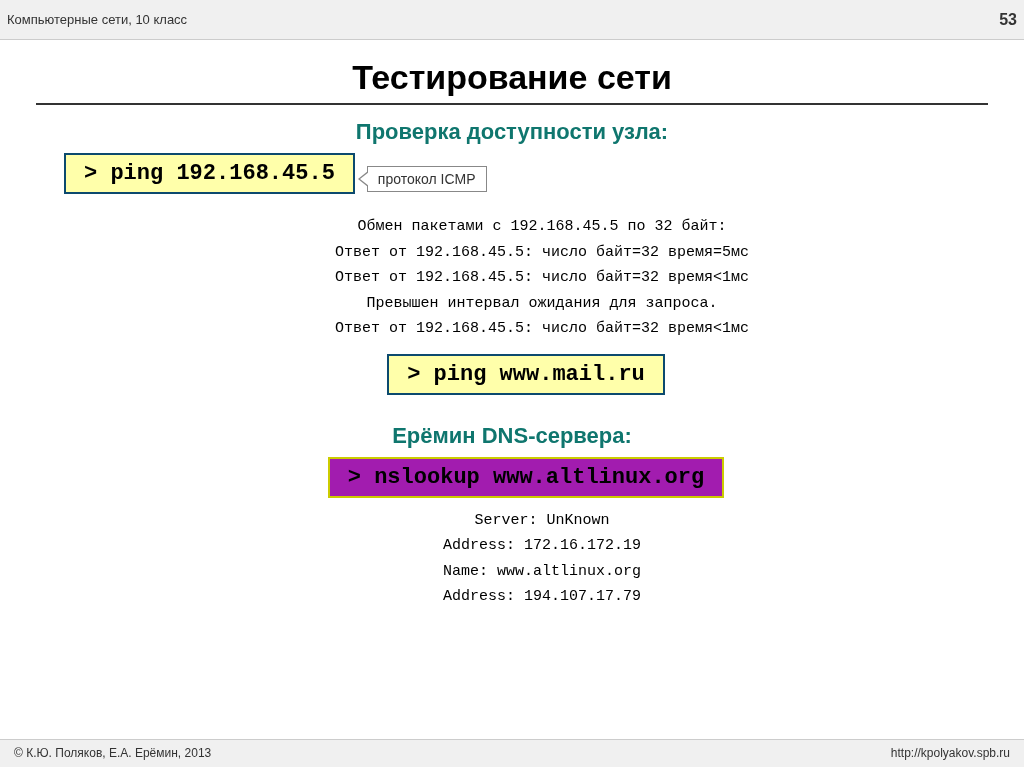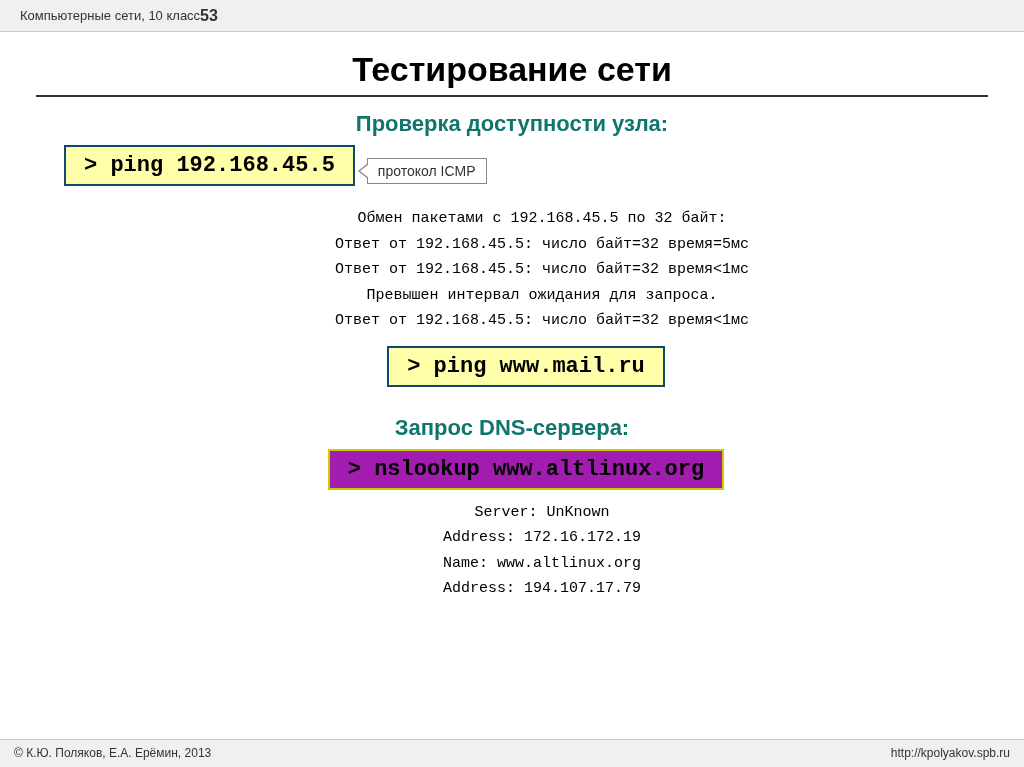--- a/index.html
+++ b/index.html
@@ -9,27 +9,28 @@
       height: 767px;
       background: #fff;
       font-family: Arial, sans-serif;
       position: relative;
       overflow: hidden;
     }
 
     
     .header-bar {
       display: flex;
+      justify-content: space-between;
       align-items: center;
-      padding: 4px 20px;
+      padding: 4px 7px;
       background: #f0f0f0;
       border-bottom: 1px solid #ccc;
       font-size: 13px;
       color: #333;
-      height: 32px;
+      height: 40px;
     }
 
     
     .main-content {
       padding: 18px 36px 18px 36px;
       text-align: center;
     }
 
     
     .page-title {
@@ -176,21 +177,21 @@
       <div>Превышен интервал ожидания для запроса.</div>
       <div>Ответ от 192.168.45.5: число байт=32 время&lt;1мс</div>
     </div>
 
     <div>
       <div class="command-box">&gt; ping www.mail.ru</div>
     </div>
   </div>
 
   <div style="margin-top:18px;">
-    <div class="section-heading">Запрос DNS-сервера:</div>
+    <div class="section-heading">Ерёмин DNS-сервера:</div>
 
     <div>
       <div class="command-box-wide">&gt; nslookup www.altlinux.org</div>
     </div>
 
     <div class="output-block">
       <div>
         <span>Server:  </span><span>UnKnown</span>
       </div>
       <div>

